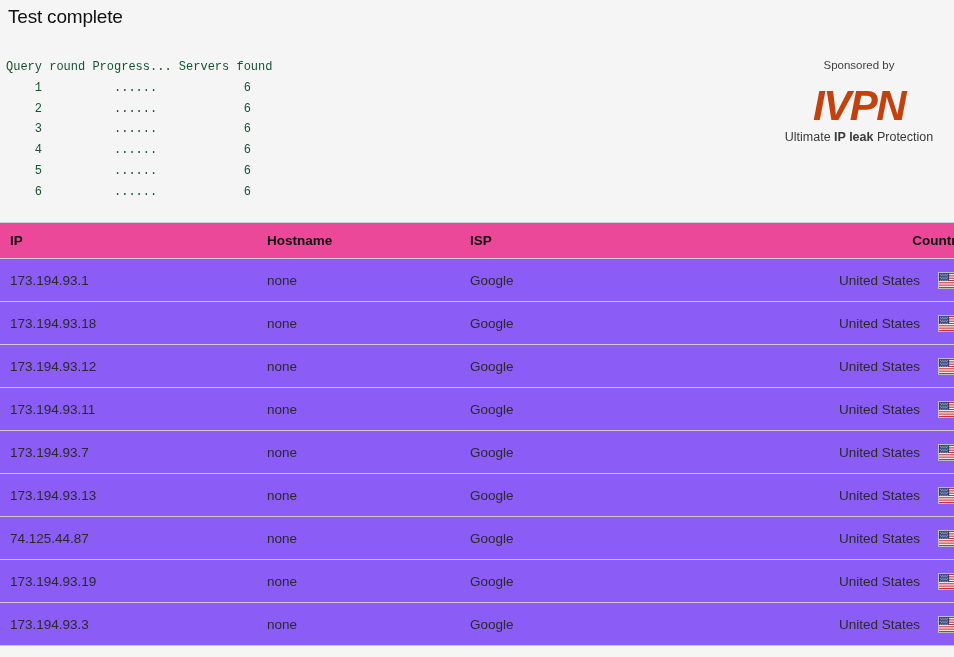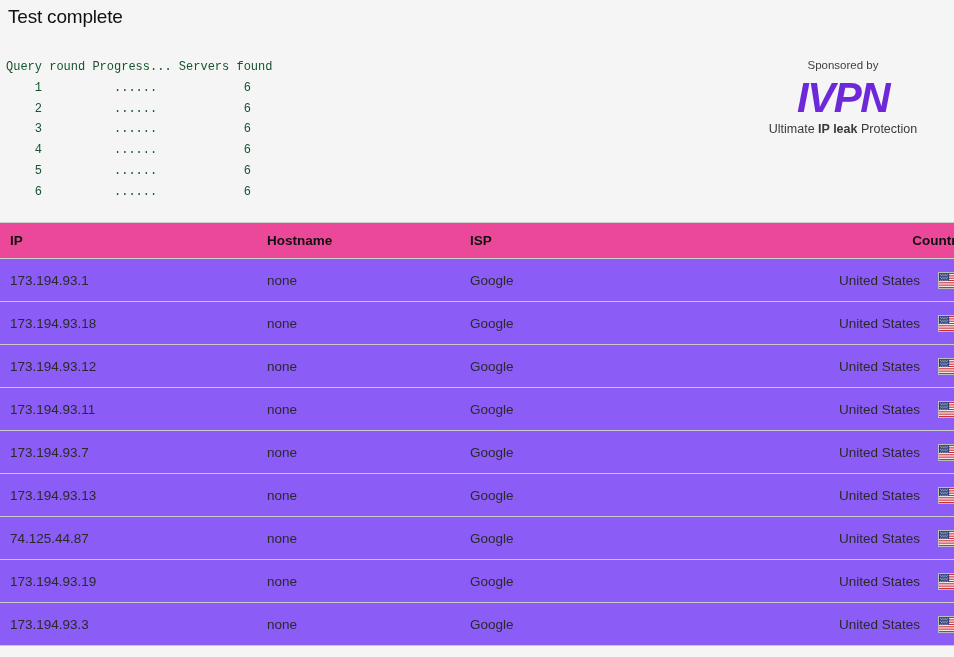--- a/index.html
+++ b/index.html
@@ -36,40 +36,40 @@
     padding: 0;
     position: absolute;
     left: 6px;
     top: 57px;
     white-space: pre;
   }
 
   
   .sponsor {
     position: absolute;
-    right: 16px;
+    right: 0;
     top: 58px;
     width: 190px;
     text-align: center;
   }
   .sponsor-label {
     font-size: 11.5px;
     color: #3f3f3f;
     line-height: 14px;
     display: block;
   }
   .sponsor-logo {
     display: block;
-    margin: 4px 0 2px 0;
+    margin: 12px 0 2px 0;
     height: 44px;
     line-height: 44px;
     font-size: 42px;
     font-weight: bold;
     font-style: italic;
-    color: #6d28d9;
+    color: #c2410c;
     letter-spacing: -1.5px;
     text-align: center;
     font-family: "Liberation Sans", sans-serif;
   }
   .sponsor-tagline {
     display: block;
     font-size: 12.5px;
     color: #3a3a3a;
     line-height: 15px;
     white-space: nowrap;

